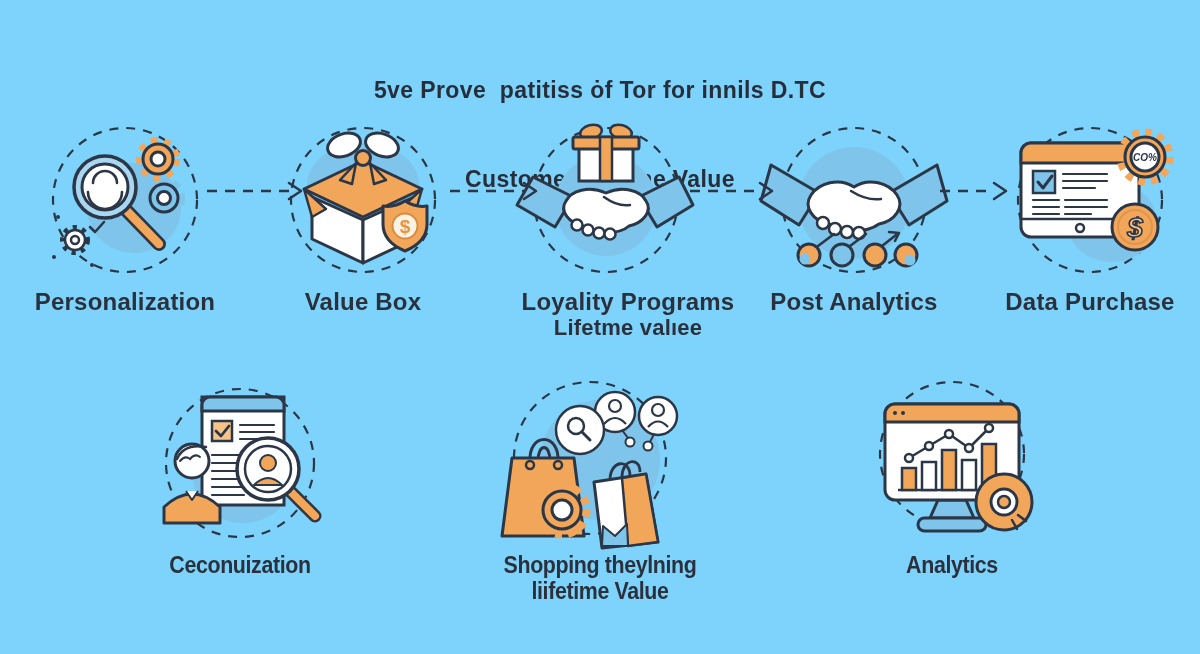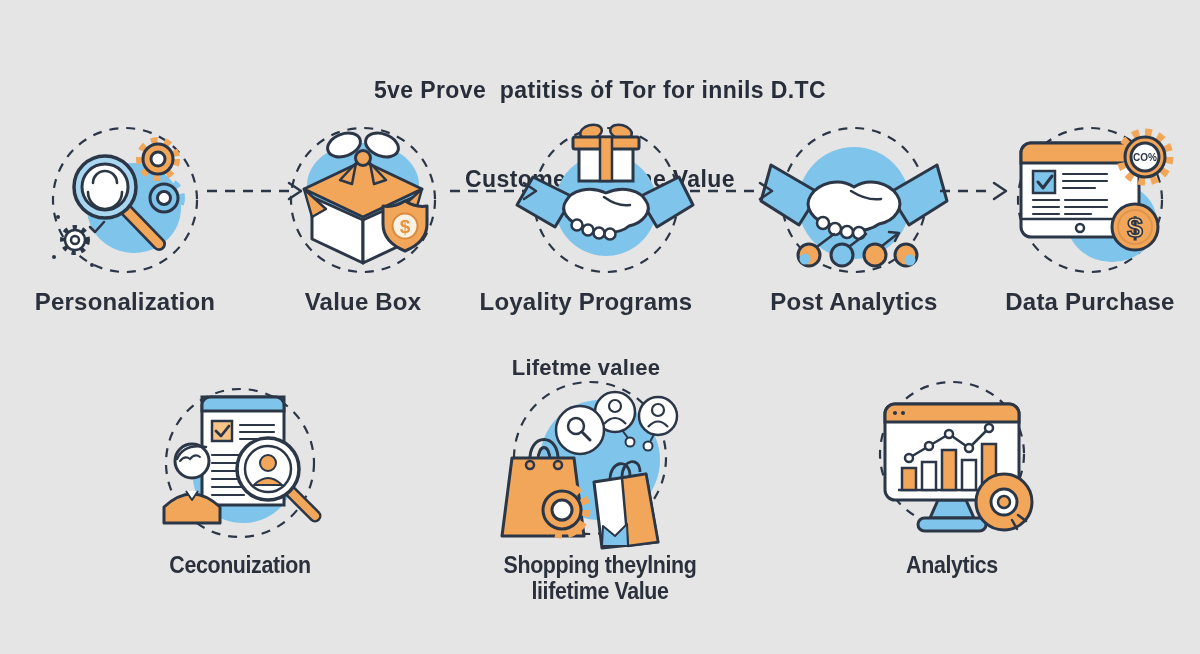--- a/index.html
+++ b/index.html
@@ -1,32 +1,32 @@
 <!DOCTYPE html>
 <html><head>
 <meta charset="utf-8">
 <style>
   html,body{margin:0;padding:0;background:#ffffff;}
   .page{
-    position:relative;width:1200px;height:654px;background:#e5e5e5;overflow:hidden;
+    position:relative;width:1200px;height:654px;background:#7dd3fc;overflow:hidden;
     font-family:"Liberation Sans", sans-serif;color:#2b313c;
   }
   .title{
     position:absolute;top:16px;left:0;width:100%;text-align:center;
     font-weight:700;font-size:23px;line-height:1.3;letter-spacing:.4px;
     color:#272e3a;white-space:pre-wrap;
   }
   .icon-group{position:absolute;}
   .icon-group svg{display:block;}
   .flow-arrow{position:absolute;top:179px;height:24px;}
   .lbl{
     position:absolute;text-align:center;font-weight:700;color:#2b313c;
   }
   .lbl-r1{top:289px;width:280px;font-size:24px;line-height:1.12;letter-spacing:.2px;}
-  .lbl-r1 .second{font-size:22px;margin-top:40px;}
+  .lbl-r1 .second{font-size:22px;}
   .lbl-r2{top:552px;width:300px;font-size:23px;line-height:1.15;letter-spacing:-.4px;transform:scaleX(.93);}
   .outline{stroke:#2b3647;}
 </style>
 </head>
 <body>
 
 <div class="page">
 
   <div class="title">
     <div>5ve Prove  patitiss ȯf Tor for innils D.TC</div>
@@ -135,21 +135,21 @@
         <circle cx="50" cy="150" r="11" fill="#F2A65A" class="outline" stroke-width="3"></circle>
         <circle cx="46" cy="154" r="5.5" fill="#7FC4EA"></circle>
         <circle cx="83" cy="150" r="11" fill="#7FC4EA" class="outline" stroke-width="3"></circle>
         <circle cx="116" cy="150" r="11" fill="#F2A65A" class="outline" stroke-width="3"></circle>
         <circle cx="147" cy="150" r="11" fill="#F2A65A" class="outline" stroke-width="3"></circle>
         <circle cx="151" cy="155" r="5.5" fill="#7FC4EA"></circle>
       </g>
     </svg>
   </div>
 
-  <div class="icon-group" style="left:995px;top:105px;">
+  <div class="icon-group" style="left:995px;top:105px;font-style:italic;">
     <svg width="190" height="190" viewBox="0 0 190 190">
       <circle cx="95" cy="95" r="72" fill="none" class="outline" stroke-width="2.2" stroke-dasharray="9 8"></circle>
       <ellipse cx="117" cy="117" rx="45" ry="40" fill="#7FC4EA"></ellipse>
       <g>
         <rect x="26" y="38" width="118" height="94" rx="10" fill="#fff" class="outline" stroke-width="3"></rect>
         <path d="M36 38 h98 a10 10 0 0 1 10 10 v10 h-118 v-10 a10 10 0 0 1 10 -10 z" fill="#F2A65A" class="outline" stroke-width="3"></path>
         <line x1="26" y1="114" x2="144" y2="114" class="outline" stroke-width="2.5"></line>
         <circle cx="85" cy="123" r="4" fill="#fff" class="outline" stroke-width="2.5"></circle>
         <rect x="38" y="66" width="22" height="22" fill="#7FC4EA" class="outline" stroke-width="2.5"></rect>
         <path d="M43 77 l5 6 l9 -12" fill="none" class="outline" stroke-width="3" stroke-linecap="round" stroke-linejoin="round"></path>
@@ -195,21 +195,21 @@
     <line x1="2" y1="12" x2="56" y2="12" class="outline" stroke-width="2.5" stroke-dasharray="10 8"></line>
     <path d="M56 4 L68 12 L56 20" fill="none" class="outline" stroke-width="2.5" stroke-linecap="round" stroke-linejoin="round"></path>
   </svg>
 
   <div class="lbl lbl-r1" style="left:-15px;">
     <div>Personalization</div>
   </div>
   <div class="lbl lbl-r1" style="left:223px;">
     <div>Value Box</div>
   </div>
-  <div class="lbl lbl-r1" style="left:446px;">
+  <div class="lbl lbl-r1" style="left:488px;">
     <div>Loyality Programs</div>
     <div class="second">Lifetme valıee</div>
   </div>
   <div class="lbl lbl-r1" style="left:714px;">
     <div>Post Analytics</div>
   </div>
   <div class="lbl lbl-r1" style="left:950px;">
     <div>Data Purchase</div>
   </div>
 

